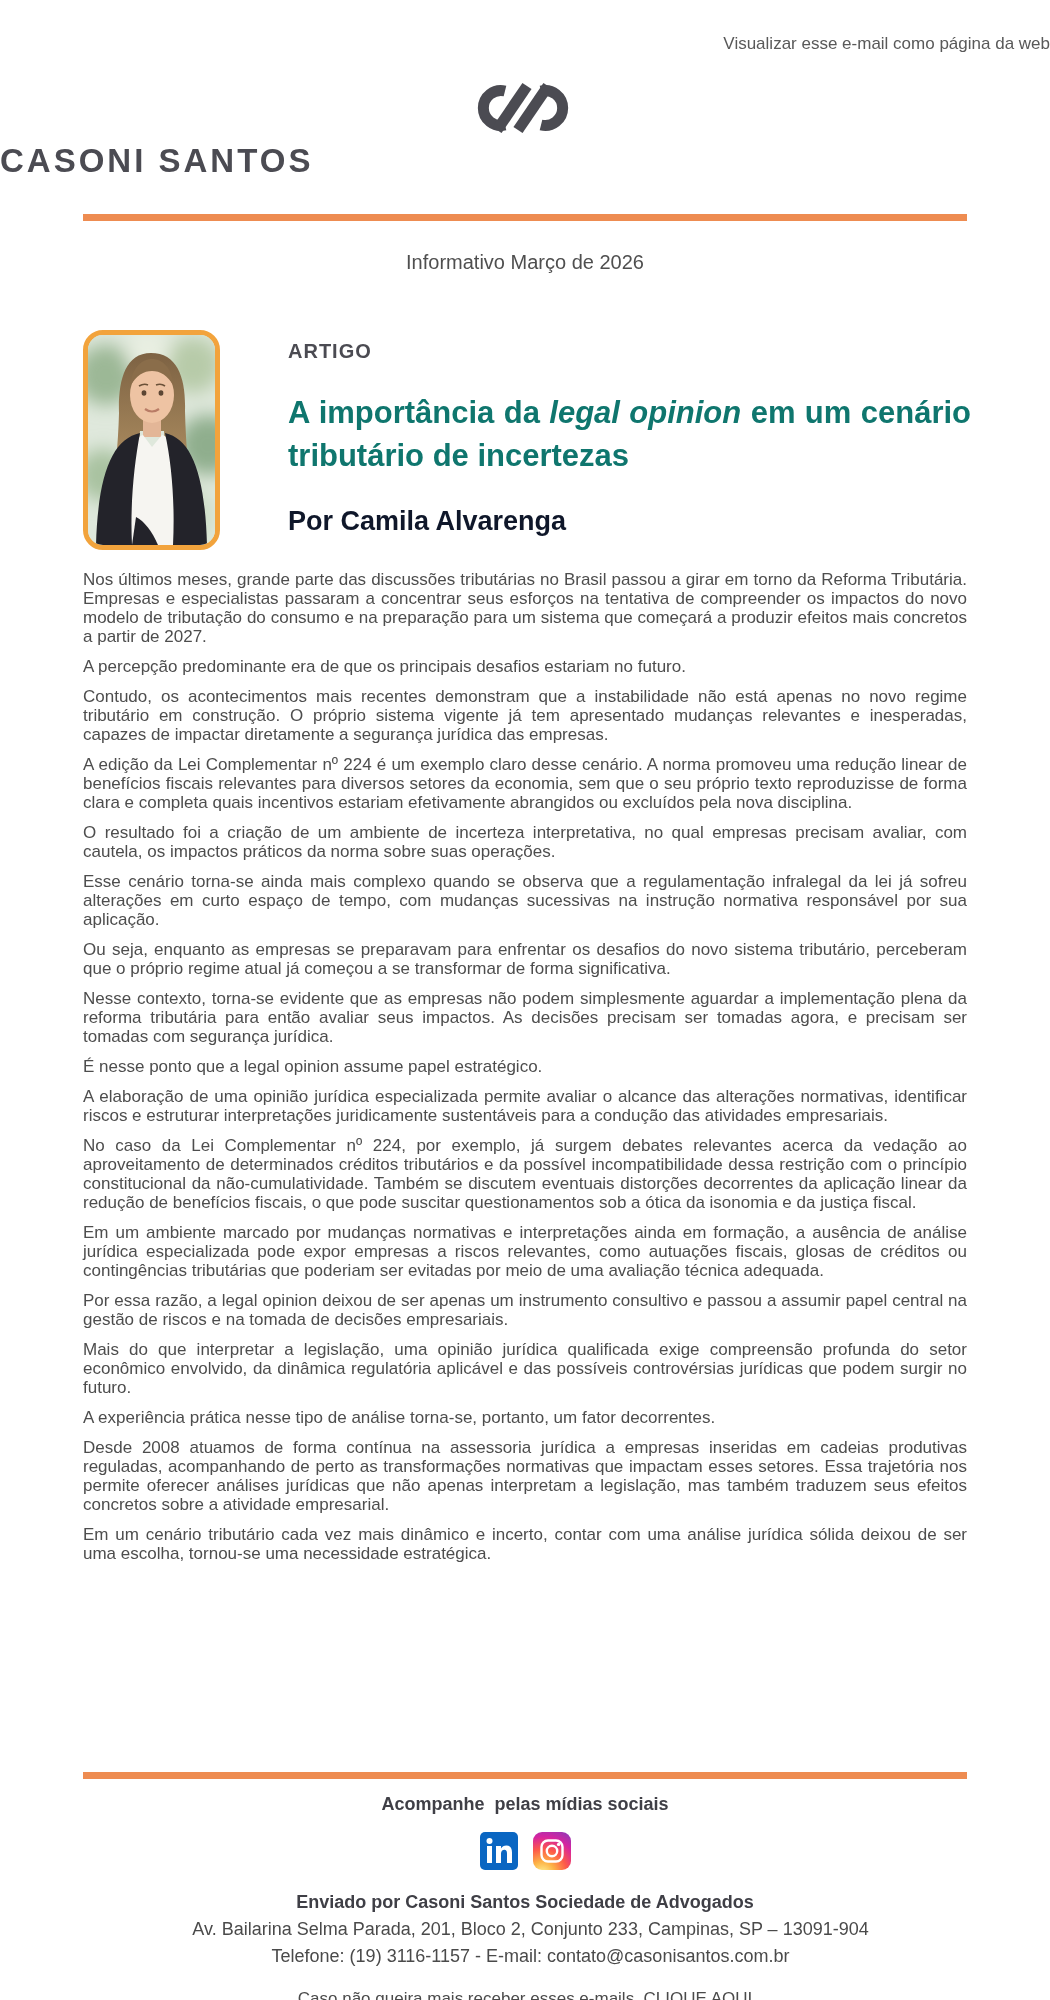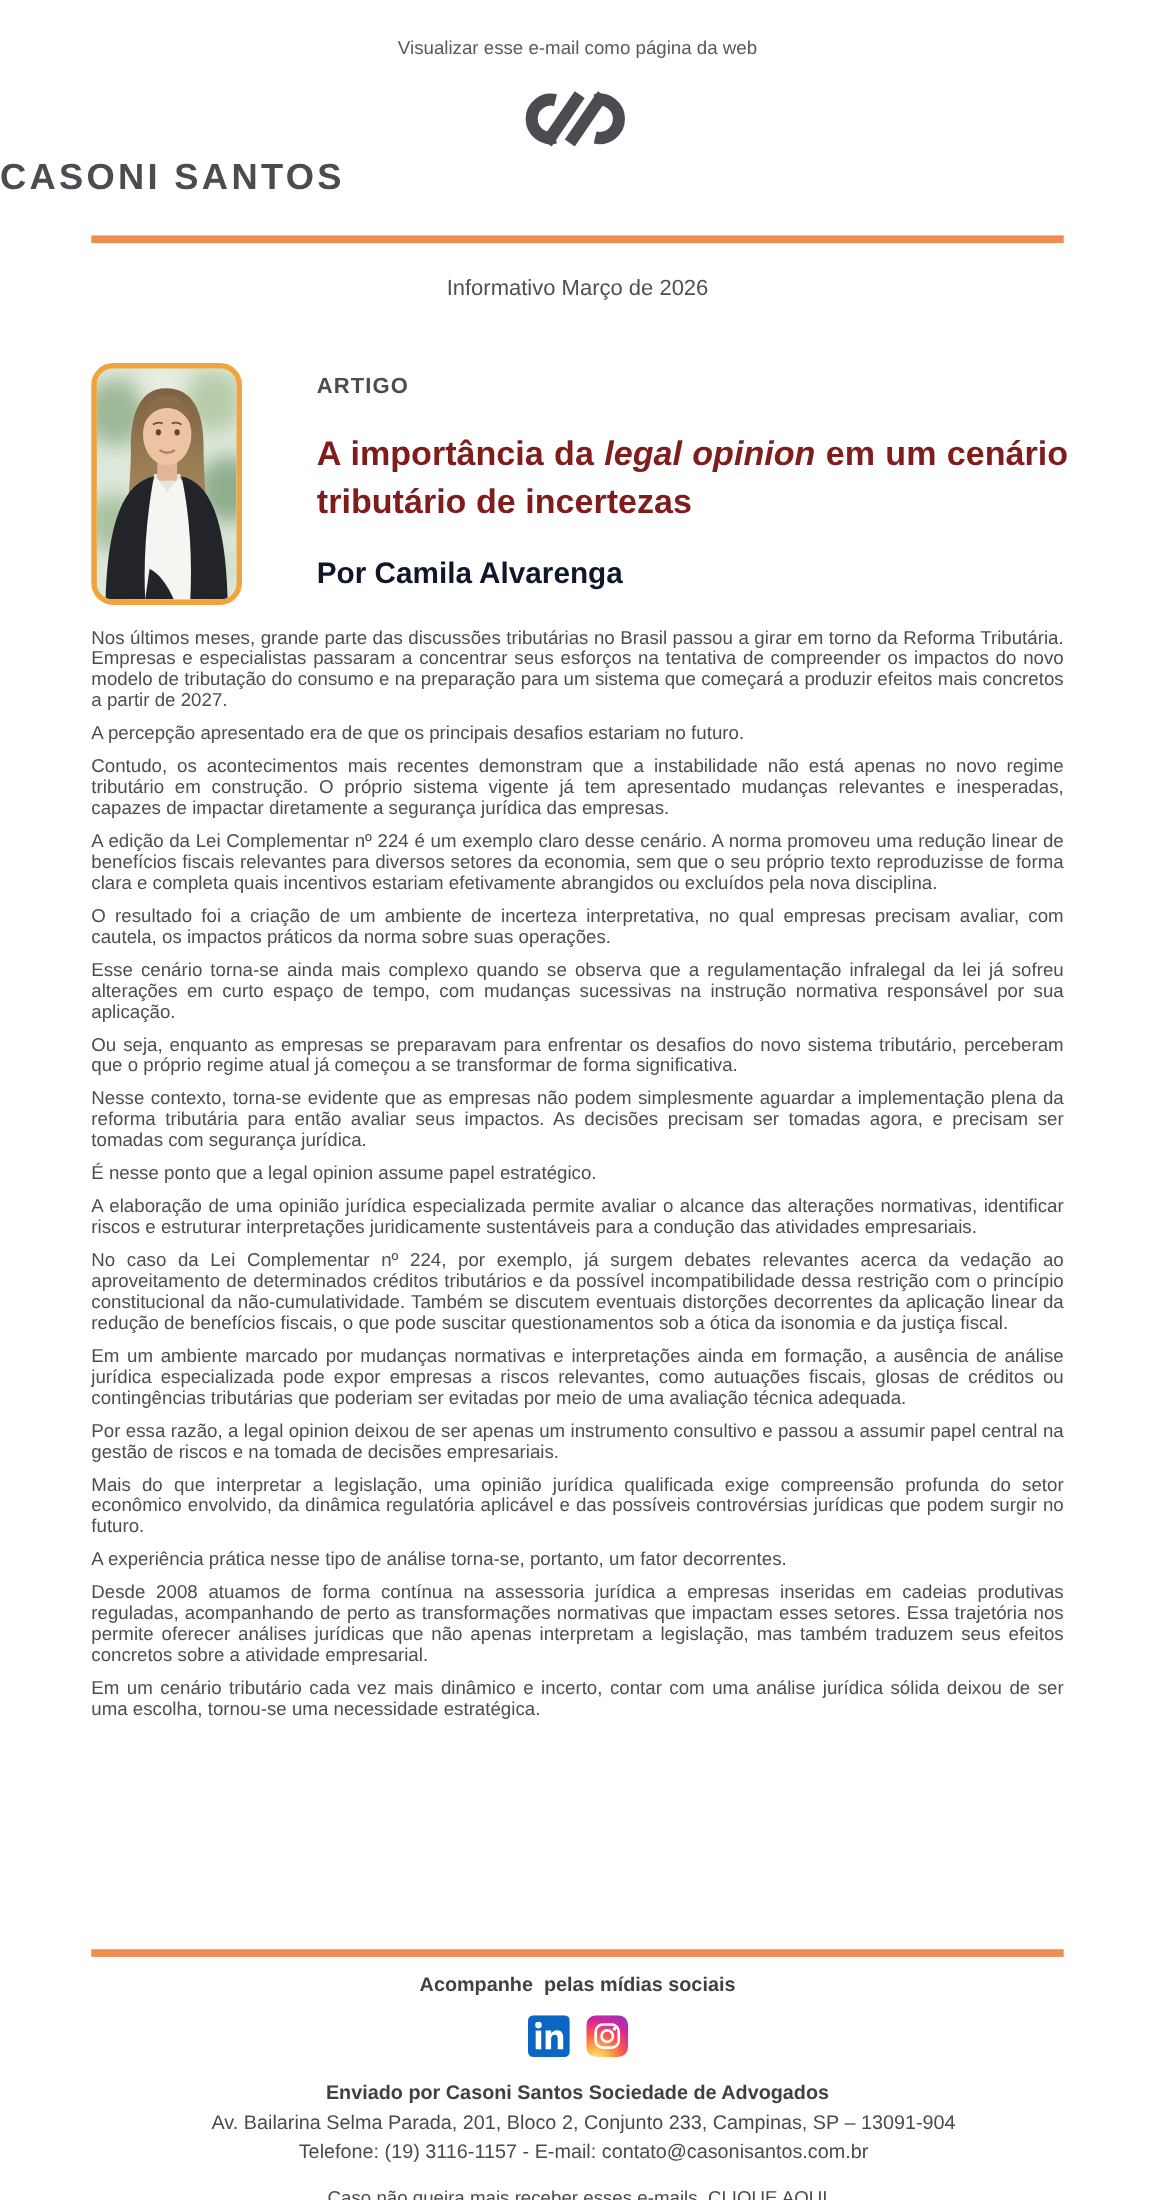--- a/index.html
+++ b/index.html
@@ -5,21 +5,21 @@
   * { margin:0; padding:0; box-sizing:border-box; }
   html,body { background:#ffffff; }
   body {
     width:1050px; height:2000px; margin:0 auto; position:relative;
     font-family:"Liberation Sans", sans-serif; color:#4d4d4d; overflow:hidden;
   }
   .center { text-align:center; }
 
   
   .view-online {
-    padding-top:34px; text-align:center; font-size:17px; color:#595959;
+    padding-top:34px; text-align:right; font-size:17px; color:#595959;
     cursor:pointer;
   }
   .logo-block { text-align:left; margin-top:26px; }
   .logo-mark { display:block; margin:0 auto; }
   .brand-name {
     margin-top:6px; font-size:33px; font-weight:bold; letter-spacing:3px;
     color:#4b4b52;
   }
   .divider {
     width:884px; height:7px; background:#ee8c51; margin:0 auto; border:none;
@@ -36,21 +36,21 @@
     overflow:hidden; flex:0 0 auto; background:#d7e4d4; margin-left:8px;
   }
   .author-photo-frame svg { display:block; }
   .article-head-text { margin-left:68px; width:683px; }
   .kicker {
     margin-top:10px; font-size:20px; font-weight:bold; letter-spacing:1px;
     color:#4b4b52;
   }
   .article-title {
     margin-top:28px; font-size:31px; line-height:1.4; font-weight:bold;
-    color:#7f1d1d; text-align:justify;
+    color:#0f766e; text-align:justify;
   }
   .article-title em { font-style:italic; }
   .byline { margin-top:28px; font-size:27px; font-weight:bold; color:#0f172a; }
 
   
   .article-body {
     width:884px; margin:20px auto 0 auto; font-size:17px; line-height:19px;
     text-align:justify; color:#4d4d4d;
   }
   .article-body p { margin-bottom:11px; }
@@ -149,21 +149,21 @@
 
   <div class="article-head-text">
     <div class="kicker">ARTIGO</div>
     <h1 class="article-title"><span>A importância da </span><em>legal opinion</em><span> em um cenário tributário de incertezas</span></h1>
     <div class="byline">Por Camila Alvarenga</div>
   </div>
 </div>
 
 <div class="article-body">
     <p>Nos últimos meses, grande parte das discussões tributárias no Brasil passou a girar em torno da Reforma Tributária. Empresas e especialistas passaram a concentrar seus esforços na tentativa de compreender os impactos do novo modelo de tributação do consumo e na preparação para um sistema que começará a produzir efeitos mais concretos a partir de 2027.</p>
-    <p>A percepção apresentado era de que os principais desafios estariam no futuro.</p>
+    <p>A percepção predominante era de que os principais desafios estariam no futuro.</p>
     <p>Contudo, os acontecimentos mais recentes demonstram que a instabilidade não está apenas no novo regime tributário em construção. O próprio sistema vigente já tem apresentado mudanças relevantes e inesperadas, capazes de impactar diretamente a segurança jurídica das empresas.</p>
     <p>A edição da Lei Complementar nº 224 é um exemplo claro desse cenário. A norma promoveu uma redução linear de benefícios fiscais relevantes para diversos setores da economia, sem que o seu próprio texto reproduzisse de forma clara e completa quais incentivos estariam efetivamente abrangidos ou excluídos pela nova disciplina.</p>
     <p>O resultado foi a criação de um ambiente de incerteza interpretativa, no qual empresas precisam avaliar, com cautela, os impactos práticos da norma sobre suas operações.</p>
     <p>Esse cenário torna-se ainda mais complexo quando se observa que a regulamentação infralegal da lei já sofreu alterações em curto espaço de tempo, com mudanças sucessivas na instrução normativa responsável por sua aplicação.</p>
     <p>Ou seja, enquanto as empresas se preparavam para enfrentar os desafios do novo sistema tributário, perceberam que o próprio regime atual já começou a se transformar de forma significativa.</p>
     <p>Nesse contexto, torna-se evidente que as empresas não podem simplesmente aguardar a implementação plena da reforma tributária para então avaliar seus impactos. As decisões precisam ser tomadas agora, e precisam ser tomadas com segurança jurídica.</p>
     <p>É nesse ponto que a legal opinion assume papel estratégico.</p>
     <p>A elaboração de uma opinião jurídica especializada permite avaliar o alcance das alterações normativas, identificar riscos e estruturar interpretações juridicamente sustentáveis para a condução das atividades empresariais.</p>
     <p>No caso da Lei Complementar nº 224, por exemplo, já surgem debates relevantes acerca da vedação ao aproveitamento de determinados créditos tributários e da possível incompatibilidade dessa restrição com o princípio constitucional da não-cumulatividade. Também se discutem eventuais distorções decorrentes da aplicação linear da redução de benefícios fiscais, o que pode suscitar questionamentos sob a ótica da isonomia e da justiça fiscal.</p>
     <p>Em um ambiente marcado por mudanças normativas e interpretações ainda em formação, a ausência de análise jurídica especializada pode expor empresas a riscos relevantes, como autuações fiscais, glosas de créditos ou contingências tributárias que poderiam ser evitadas por meio de uma avaliação técnica adequada.</p>

